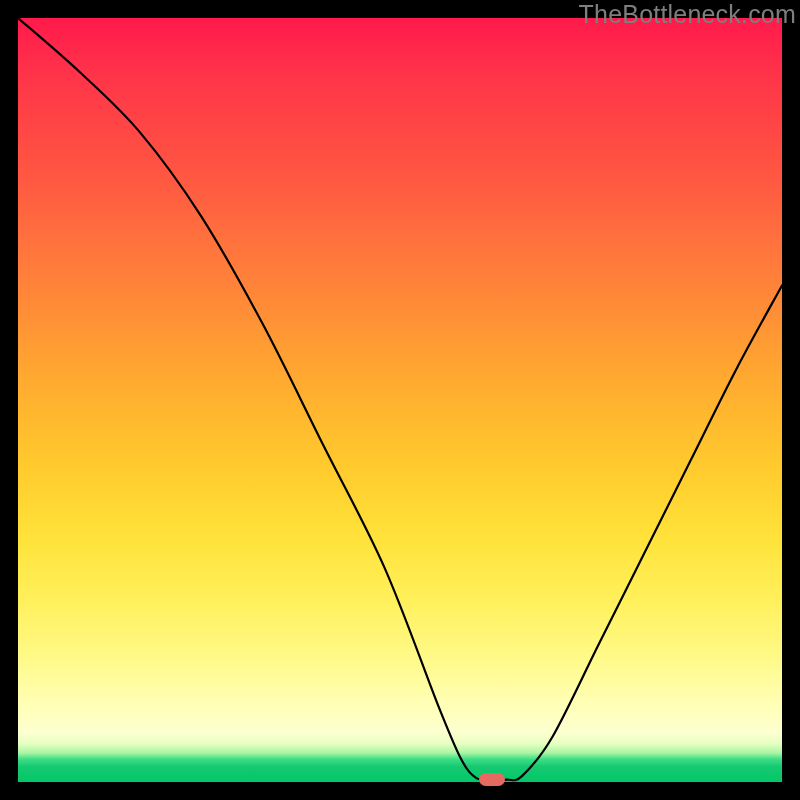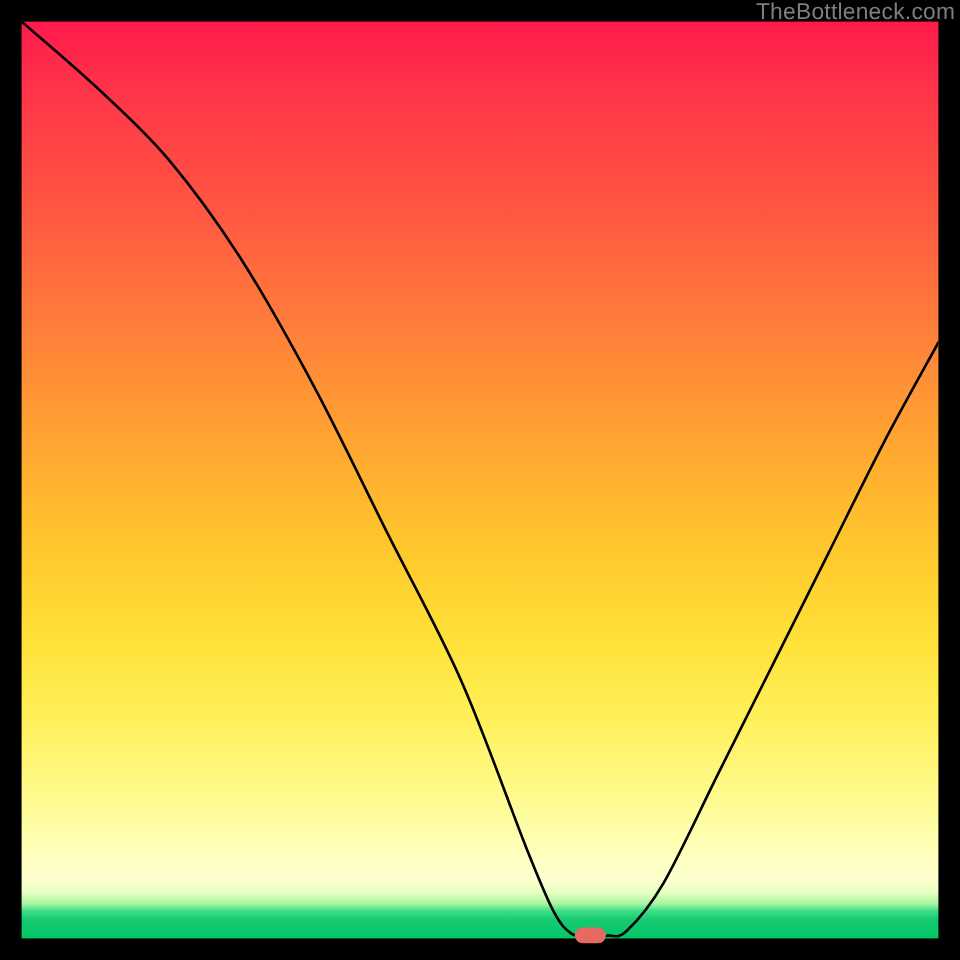--- a/index.html
+++ b/index.html
@@ -45,21 +45,21 @@
       #3cdf86 97%,
       #16c971 98%,
       #00c867 100%
     );
   }
   .watermark {
     position: absolute;
     top: 0px;
     right: 4px;
     color: #7e7e7e;
-    font-size: 19px;
+    font-size: 25px;
     font-weight: 500;
     letter-spacing: 0.2px;
     user-select: none;
   }
   svg.curve {
     position: absolute;
     left: 0;
     top: 0;
     width: 764px;
     height: 764px;

